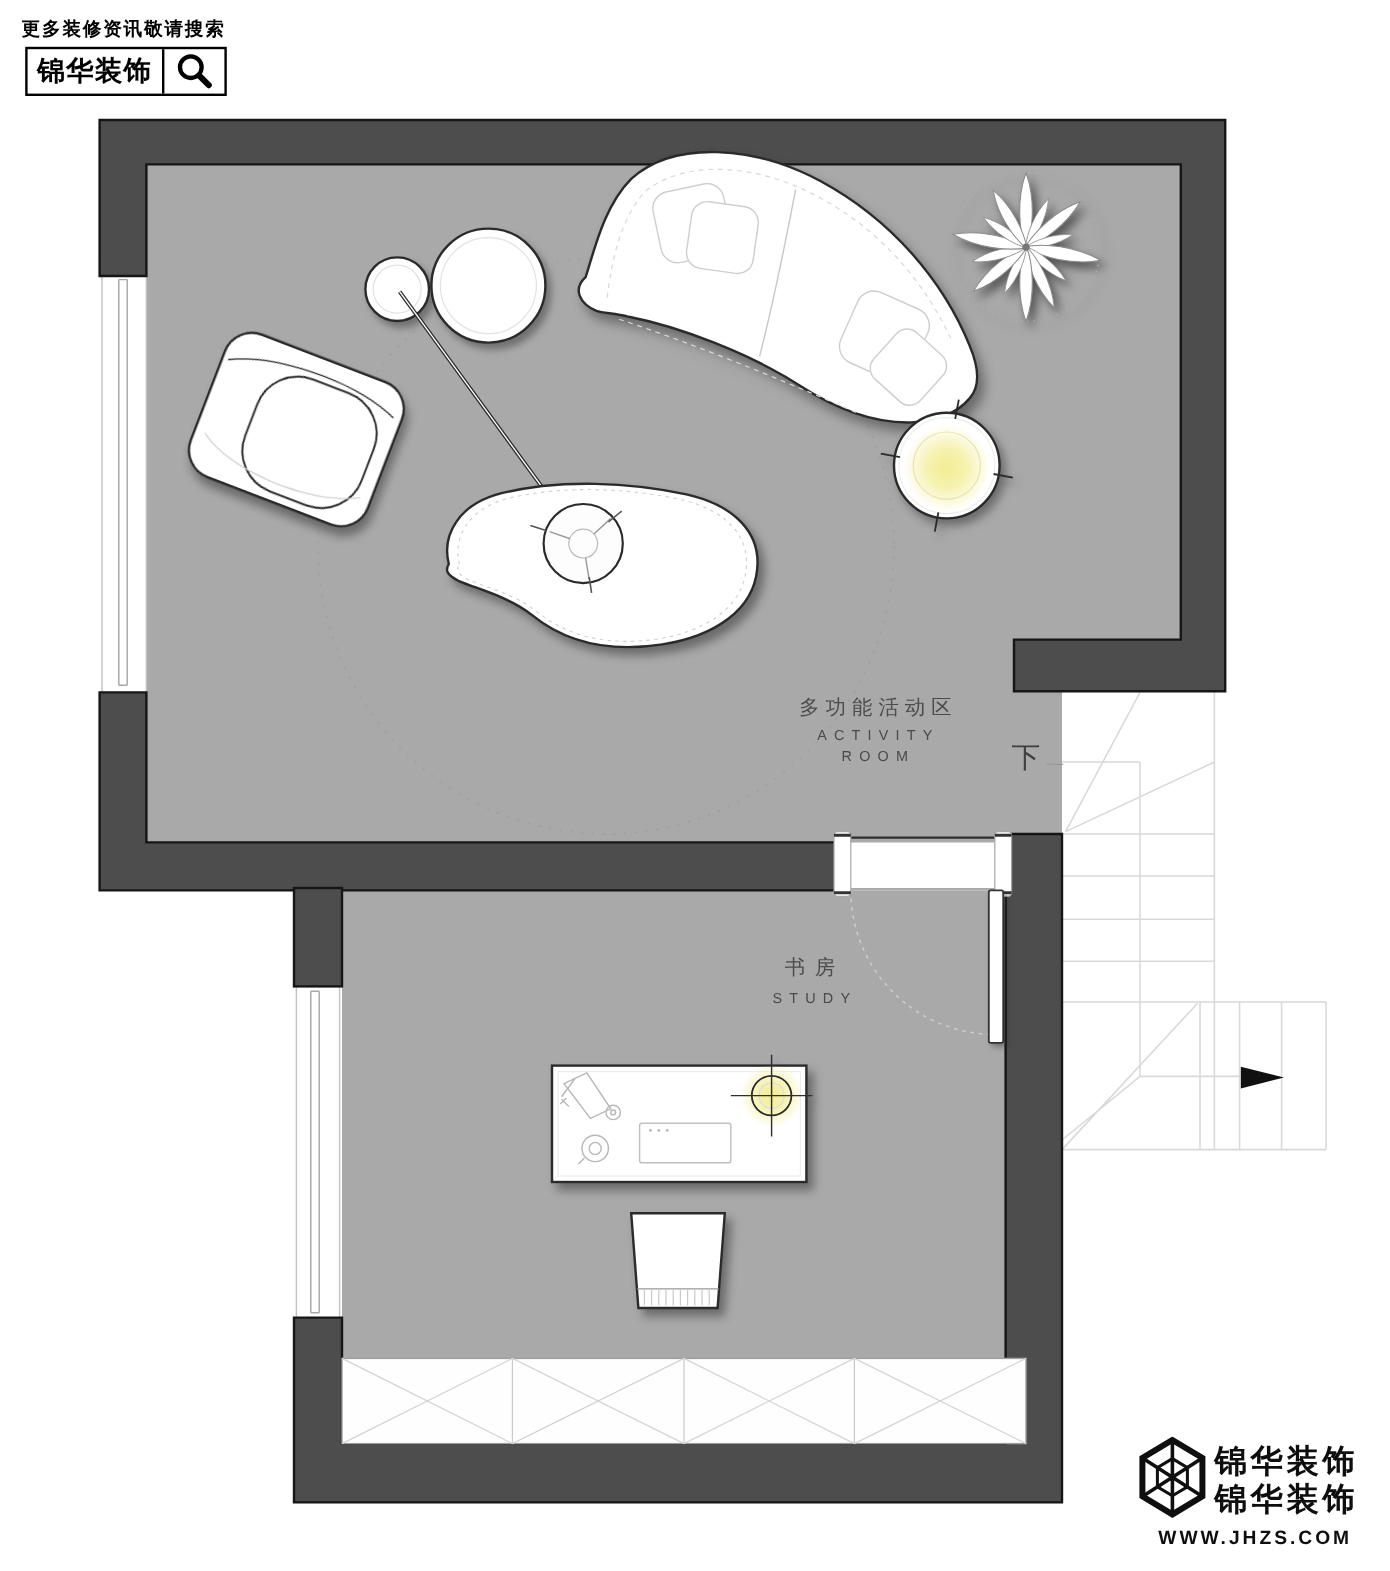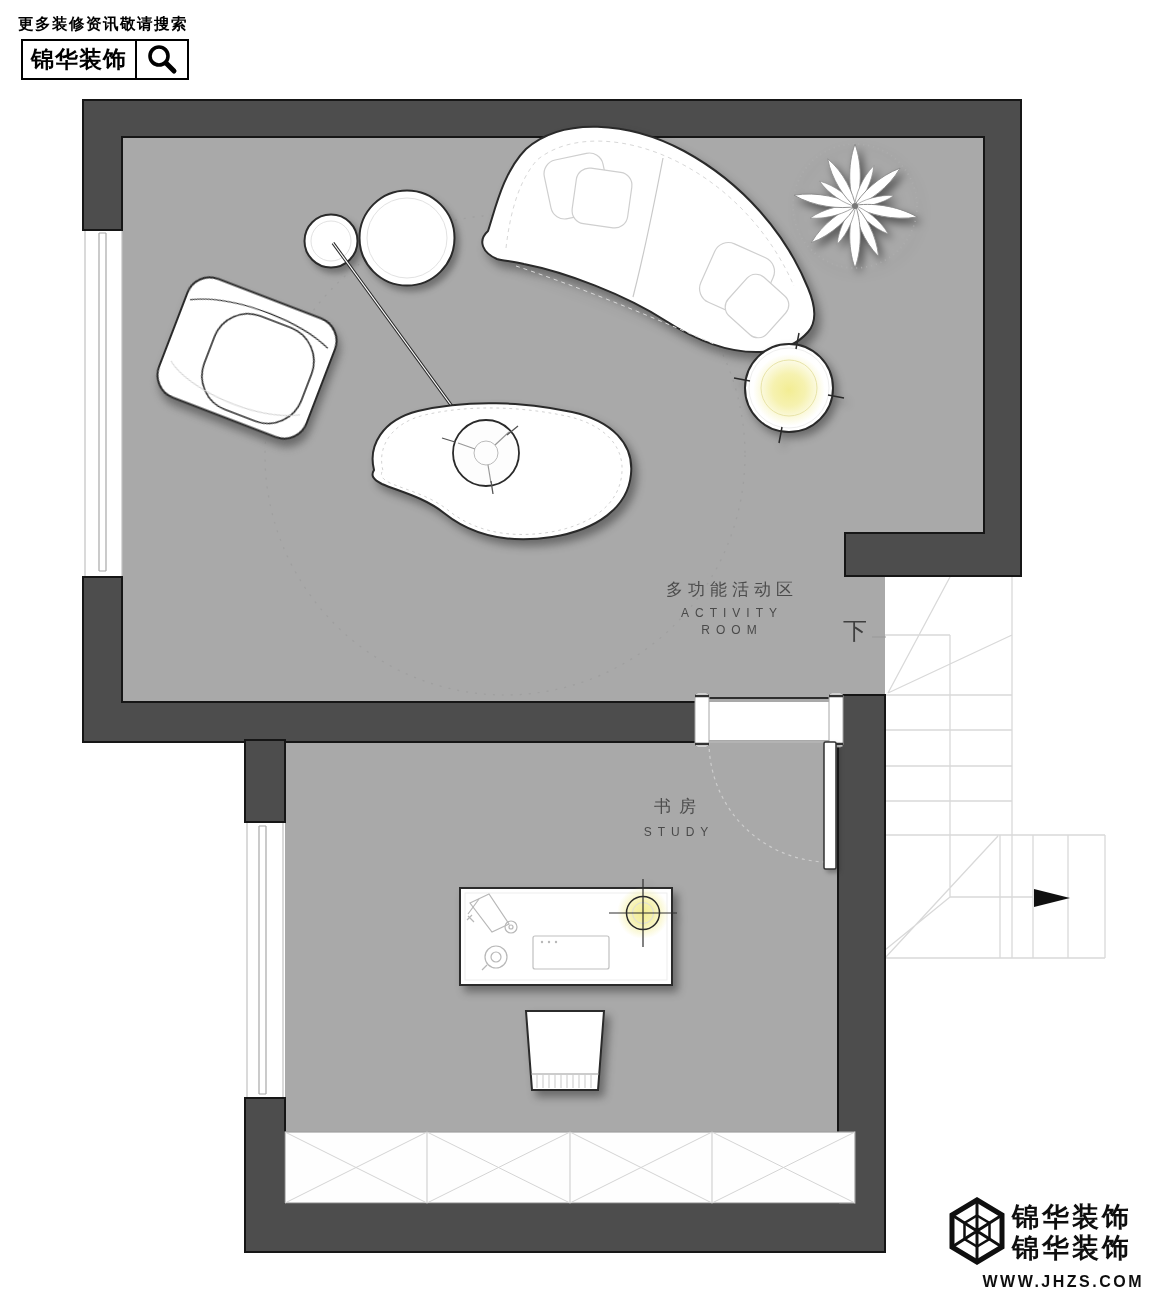--- a/index.html
+++ b/index.html
@@ -22,21 +22,21 @@
   .act-label{left:626px;top:578px;width:212px;}
   .study-label{left:589px;top:795px;width:180px;}
   .study-label .zh{letter-spacing:8px;}
   .down-label{left:843px;top:615px;font-size:24px;color:#3f3f3f;font-family:"Liberation Serif", serif;}
   
   .watermark{left:948px;top:1197px;width:196px;color:#0e0e0e;}
   .wm-row{display:flex;align-items:center;}
   .wm-names{margin-left:6px;}
   .wm-names div{font-size:27px;font-weight:bold;letter-spacing:3px;line-height:31px;
                 font-family:"Liberation Serif", serif;}
-  .wm-site{font-size:16px;font-weight:bold;letter-spacing:2.5px;margin-top:4px;text-align:right;}
+  .wm-site{font-size:16px;font-weight:bold;letter-spacing:2.5px;margin-top:4px;text-align:center;}
 </style>
 </head>
 <body>
 
 <div id="stage">
 
 <svg id="plan-svg" width="1158" height="1309" viewBox="0 0 1158 1309">
   <defs>
     <radialGradient id="glow">
       <stop offset="0%" stop-color="#f2ec8e" stop-opacity="0.95"></stop>

